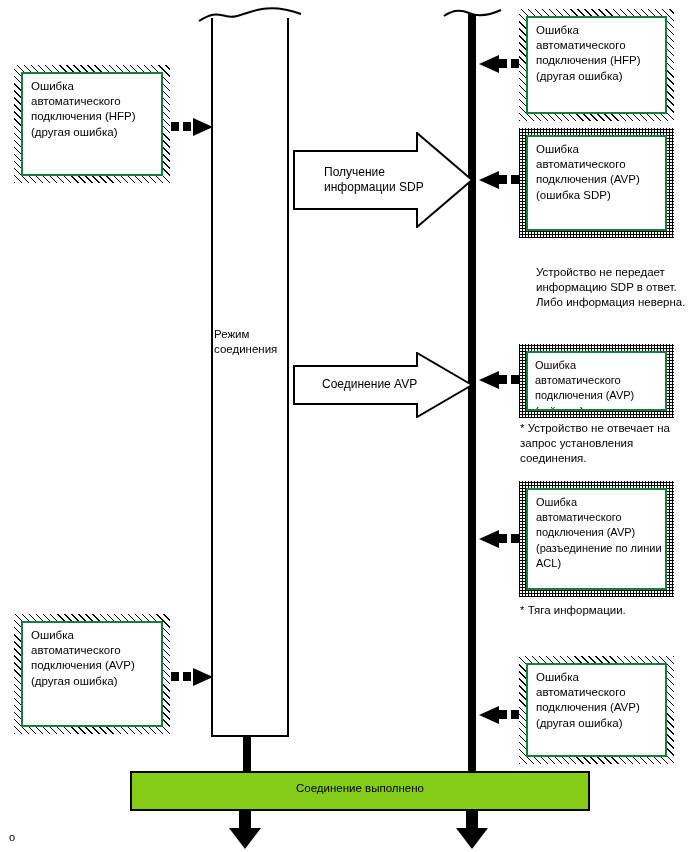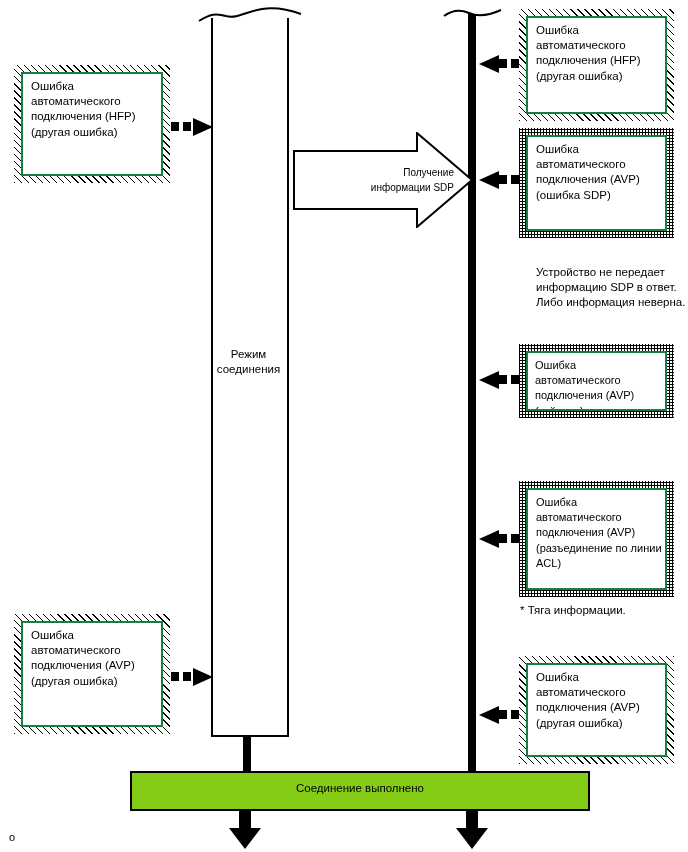--- a/index.html
+++ b/index.html
@@ -96,24 +96,24 @@
     background: #000000;
   }
 
   
   .wave { position: absolute; }
 
   
   .blockarrow { position: absolute; }
   .blockarrow .lbl {
     position: absolute;
-    font-size: 10px;
+    font-size: 12px;
     line-height: 15.2px;
     white-space: pre-line;
-    text-align: right;
+    text-align: left;
   }
 
   
   .dashrow { position: absolute; }
   .dashrow .sq {
     position: absolute;
     background: #000;
     width: 8px; height: 9px;
     top: 0;
   }
@@ -143,21 +143,21 @@
 </head>
 <body>
 
 <div id="canvas">
 
   <div class="lane-left abs" style="left:211px; top:18px; width:78px; height:719px;"></div>
   <div class="lane-left-bottom abs" style="left:211px; top:735px; width:78px; height:2px;"></div>
   <svg class="wave" style="left:196px; top:4px;" width="108" height="22" viewBox="0 0 108 22">
     <path d="M3,17 C14,10 20,9 30,12 C41,15 52,7 66,5 C80,3 94,6 105,10" fill="none" stroke="#000" stroke-width="2"></path>
   </svg>
-  <div class="lane-left-label abs" style="left:214px; top:347px; width:69px;text-align:center;">Режим
+  <div class="lane-left-label abs" style="left:214px; top:327px; width:69px;">Режим
 соединения</div>
 
   <div class="stem-thick abs" style="left:243px; top:736px; width:8px; height:36px;"></div>
 
   <div class="lane-right abs" style="left:468px; top:14px; width:8px; height:760px;"></div>
   <svg class="wave" style="left:442px; top:4px;" width="62" height="20" viewBox="0 0 62 20">
     <path d="M2,12 C10,6 18,5 27,9 C36,13 48,11 59,6" fill="none" stroke="#000" stroke-width="2"></path>
   </svg>
 
   <div class="errbox" style="left:14px; top:65px; width:156px; height:118px;">
@@ -197,20 +197,26 @@
   </div>
 
   <div class="blockarrow" style="left:293px; top:132px; width:180px; height:96px;">
     <svg width="180" height="96" viewBox="0 0 180 96">
       <polygon points="1,19 124,19 124,1 179,48 124,95 124,77 1,77" fill="#ffffff" stroke="#000" stroke-width="2" stroke-linejoin="miter"></polygon>
     </svg>
     <div class="lbl" style="left:31px; top:33px; width:130px;">Получение
 информации SDP</div>
   </div>
 
+  <div class="blockarrow" style="left:293px; top:352px; width:180px; height:66px;">
+    <svg width="180" height="66" viewBox="0 0 180 66">
+      <polygon points="1,14 124,14 124,1 179,33 124,65 124,52 1,52" fill="#ffffff" stroke="#000" stroke-width="2" stroke-linejoin="miter"></polygon>
+    </svg>
+    <div class="lbl" style="left:29px; top:25px; width:140px;">Соединение AVP</div>
+  </div>
 
   <div class="errbox" style="left:519px; top:9px; width:155px; height:112px;">
     <div class="frame hatch"></div>
     <div class="inner" style="left:7px; top:7px; width:141px; height:98px;">
       <div class="txt">Ошибка
 автоматического
 подключения (HFP)
 (другая ошибка)</div>
     </div>
   </div>
@@ -250,20 +256,23 @@
 (таймаут)</div>
     </div>
   </div>
   <div class="dashrow" style="left:477px; top:375px; width:44px; height:10px;">
     <svg class="head" style="left:0px;" width="22" height="20" viewBox="0 0 22 20">
       <polygon points="22,1 2,10 22,19" fill="#000"></polygon>
     </svg>
     <span class="sq" style="left:22px;"></span>
     <span class="sq" style="left:34px;"></span>
   </div>
+  <div class="note" style="left:520px; top:421px; width:168px;">* Устройство не отвечает на
+запрос установления
+соединения.</div>
 
   <div class="errbox" style="left:519px; top:481px; width:155px; height:116px;">
     <div class="frame dots"></div>
     <div class="inner" style="left:7px; top:7px; width:141px; height:102px;">
       <div class="txt" style="font-size:11px;">Ошибка
 автоматического
 подключения (AVP)
 (разъединение по линии
 ACL)</div>
     </div>

